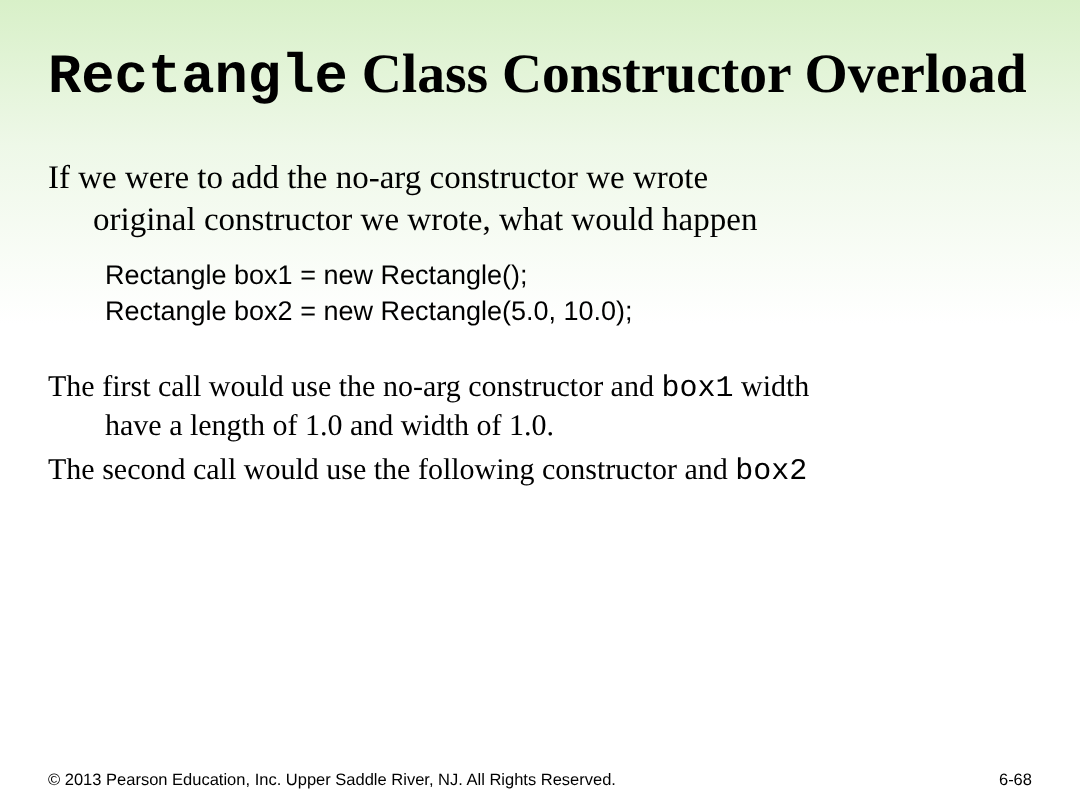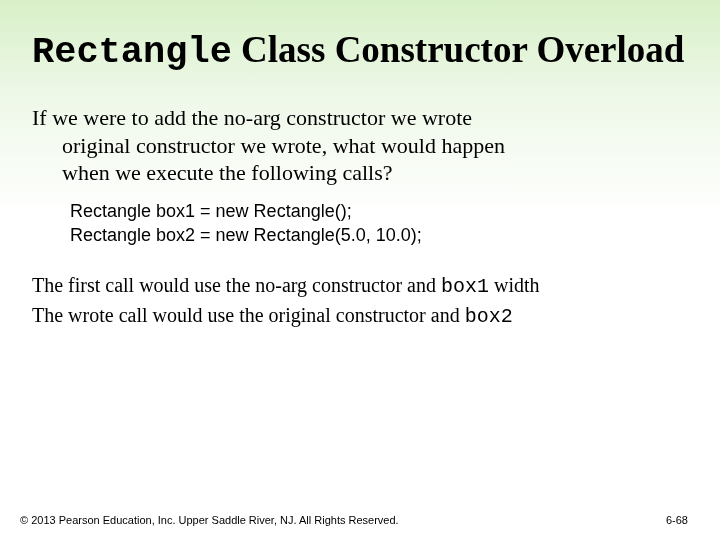--- a/index.html
+++ b/index.html
@@ -44,49 +44,49 @@
     line-height: 1.25;
     margin-bottom: 4px;
   }
   .para2 .indent2 {
     padding-left: 38px;
     display: block;
   }
   .footer {
     position: absolute;
     bottom: 14px;
-    left: 20px;
+    left: 32px;
     right: 32px;
     font-family: Arial, Helvetica, sans-serif;
     font-size: 11px;
     color: #000;
     display: flex;
     justify-content: space-between;
   }
 </style>
 </head>
 <body>
 
 <div class="title">
   <span class="mono">Rectangle</span><span> Class Constructor Overload</span>
 </div>
 
 <div class="para1">
   <span>If we were to add the no-arg constructor we wrote</span>
   <span class="indent">original constructor we wrote, what would happen</span>
-  <span class="indent">when we execute the following calls?</span>
 </div>
 
 <div class="codeblock"><span>Rectangle box1 = new Rectangle();</span>
 <span>Rectangle box2 = new Rectangle(5.0, 10.0);</span></div>
 
 <div class="para2">
   <span>The first call would use the no-arg constructor and </span><span class="mono-inline">box1</span><span> width</span>
+  <span class="indent2">have a length of 1.0 and width of 1.0.</span>
 </div>
 
 <div class="para2">
-  <span>The wrote call would use the original constructor and </span><span class="mono-inline">box2</span>
+  <span>The second call would use the following constructor and </span><span class="mono-inline">box2</span>
 </div>
 
 <div class="footer">
   <span>© 2013 Pearson Education, Inc. Upper Saddle River, NJ. All Rights Reserved.</span>
   <span>6-68</span>
 </div>
 
 </body></html>

